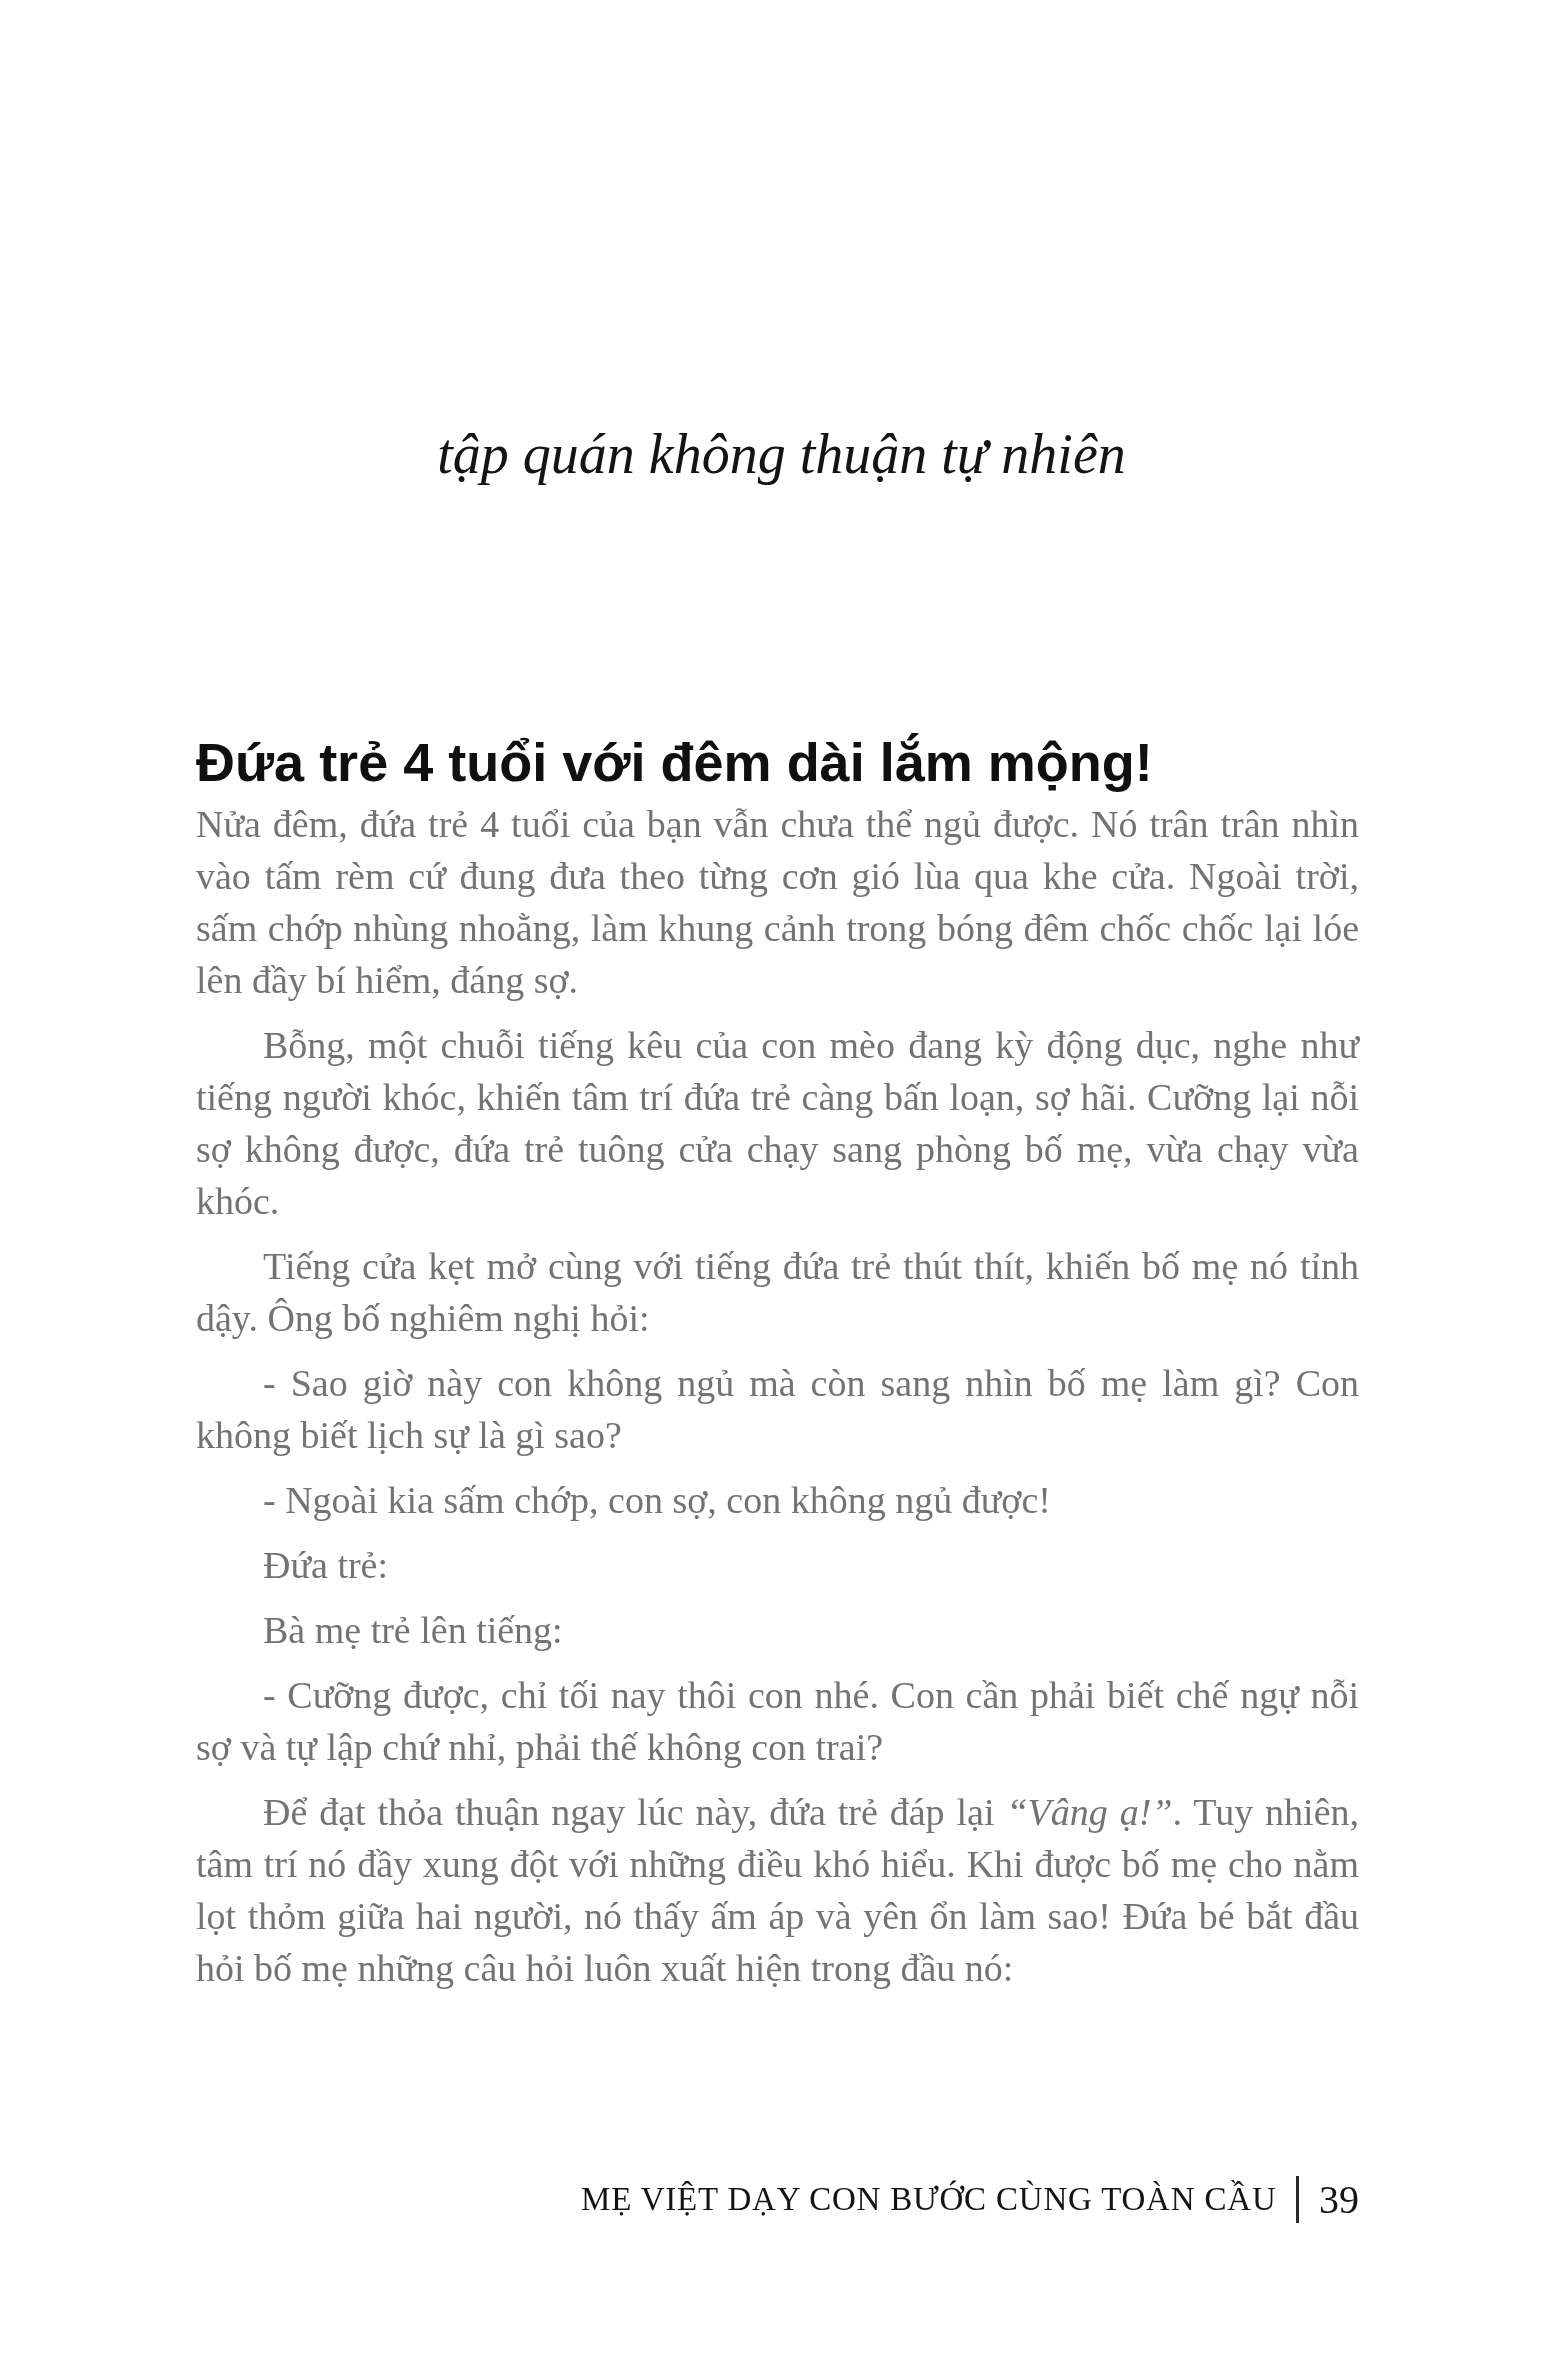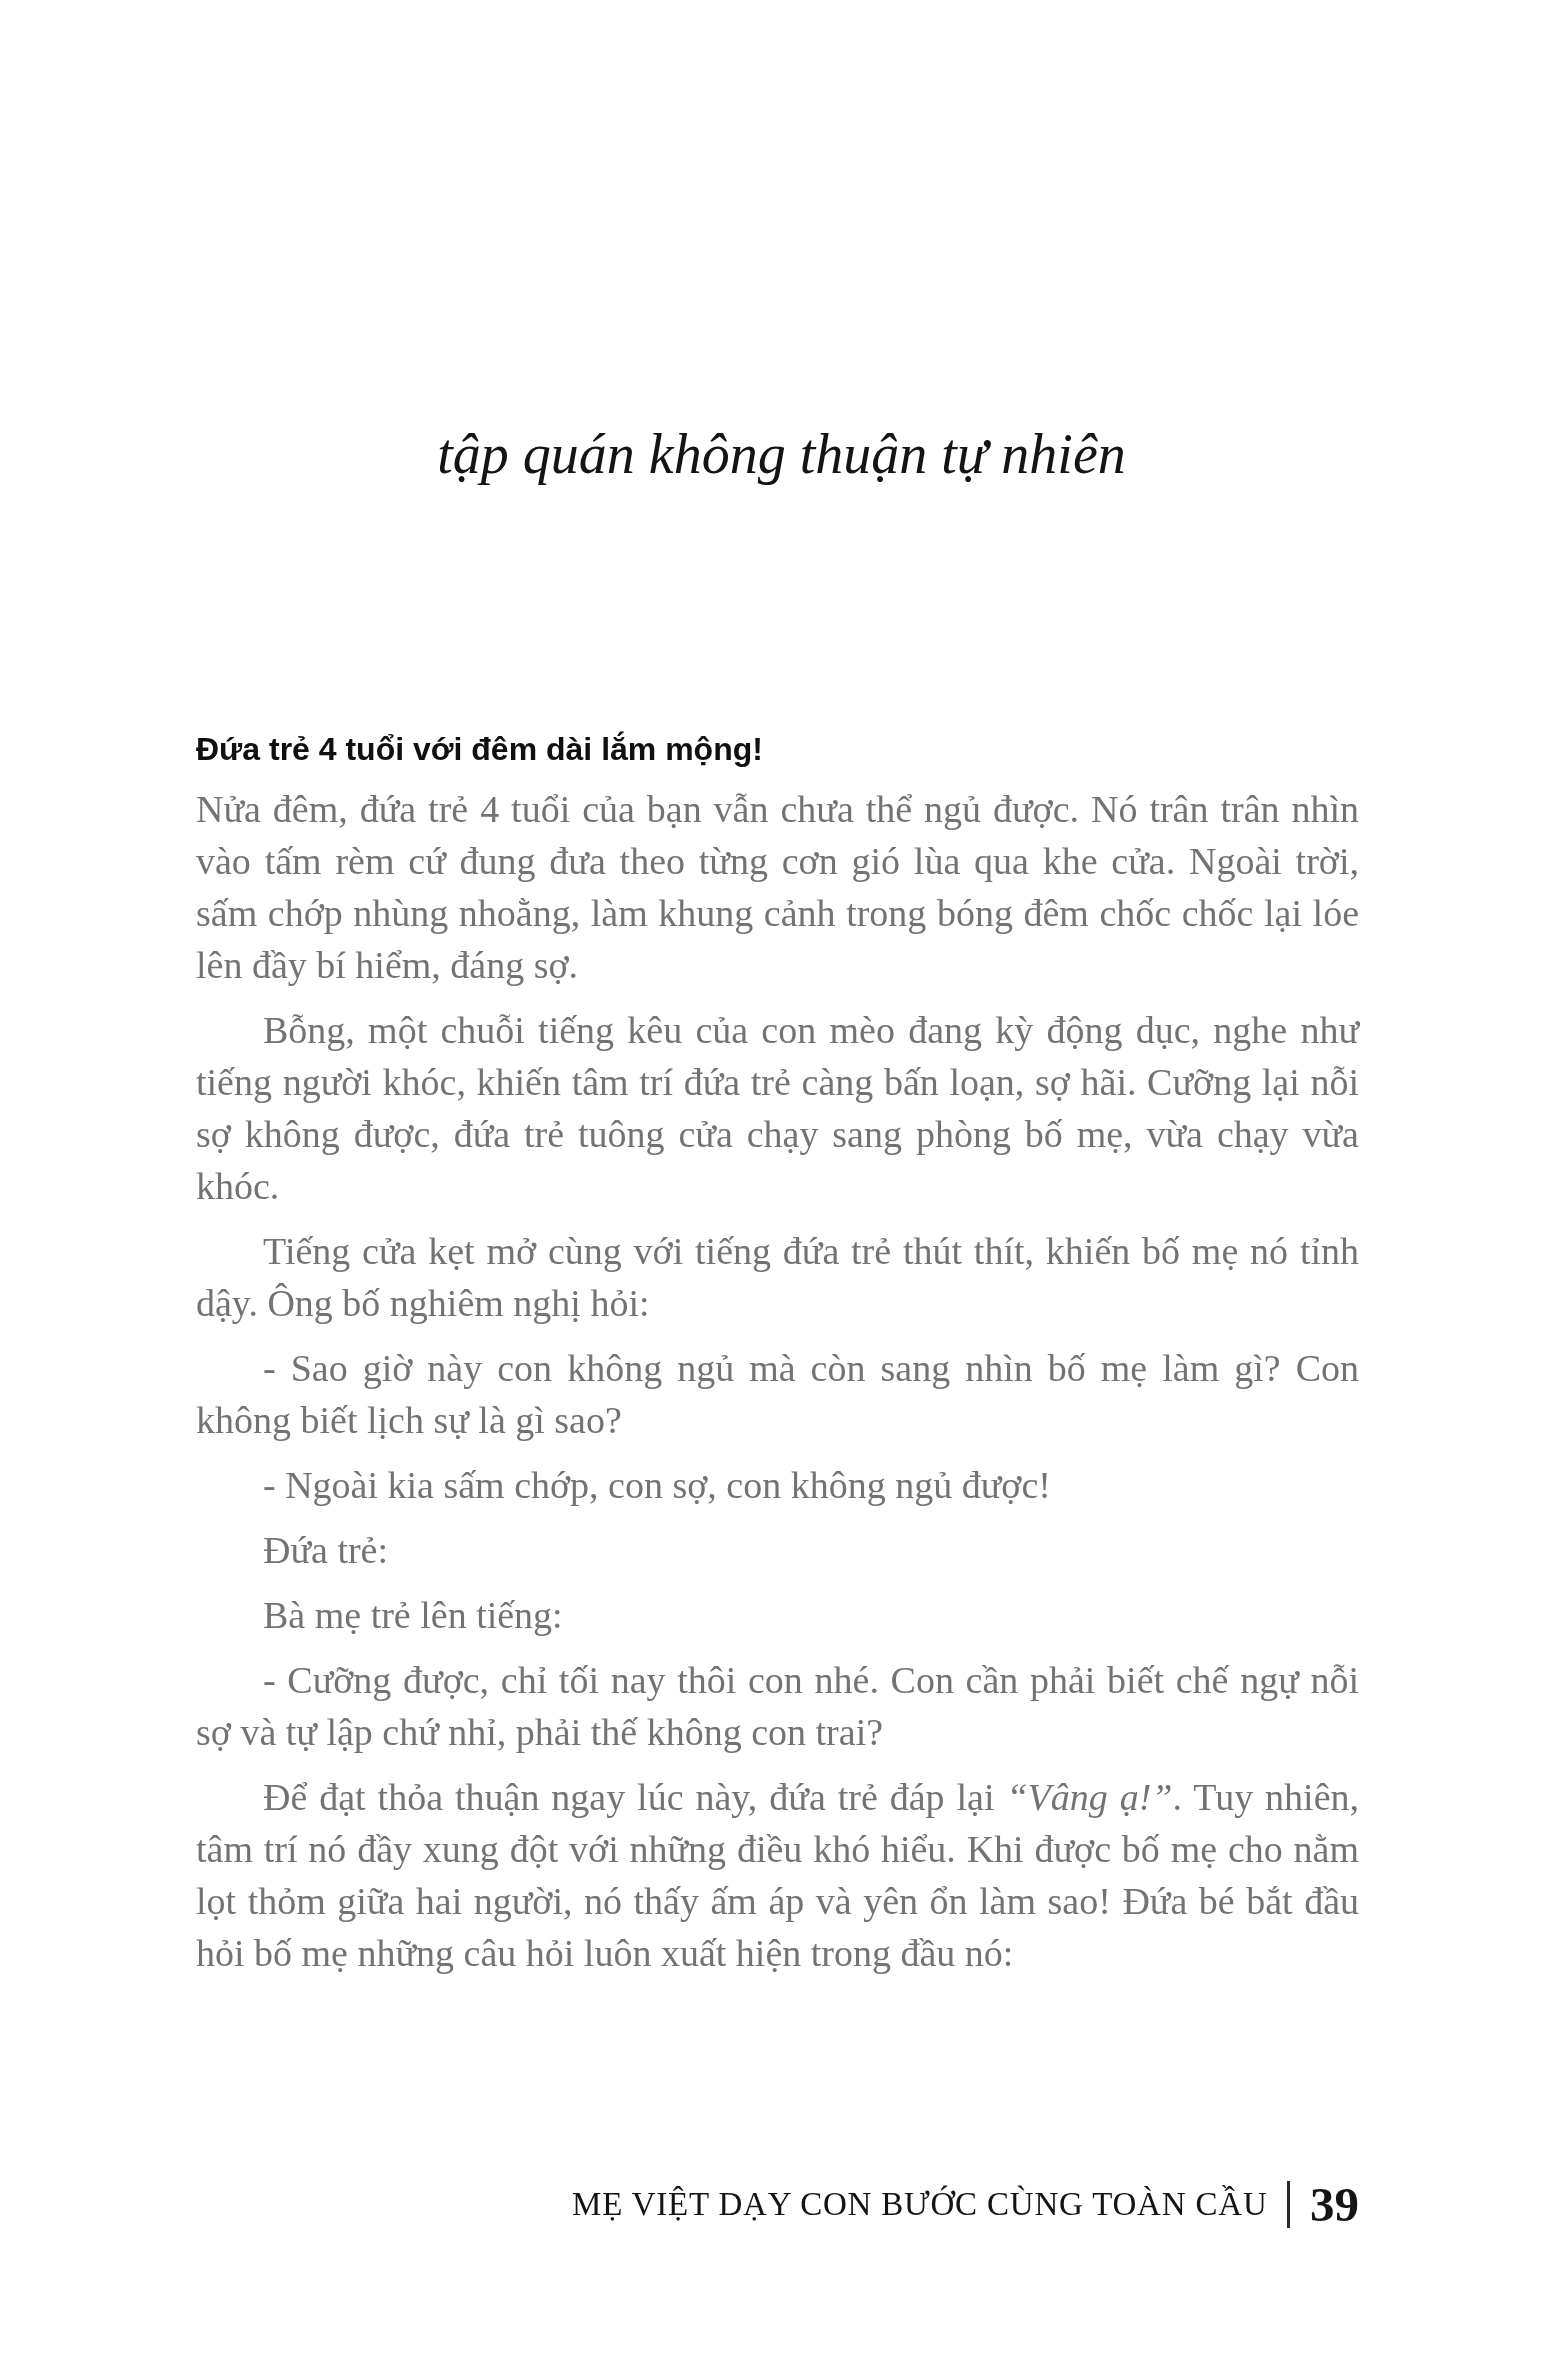--- a/index.html
+++ b/index.html
@@ -28,23 +28,23 @@
   .title .title-line { display: block; }
   .content {
     position: absolute;
     top: 729px;
     left: 196px;
     width: 1163px;
   }
   .heading {
     font-family: "Liberation Sans", sans-serif;
     font-weight: 700;
-    font-size: 32px;
+    font-size: 54px;
     line-height: 1.25;
-    margin-bottom: 14px;
+    margin-bottom: 1px;
     color: #101010;
   }
   .body-paragraphs .para {
     font-size: 38px;
     line-height: 52px;
     text-align: justify;
     color: #737373;
   }
   .body-paragraphs .para + .para { margin-top: 13px; }
   .body-paragraphs .para.indent { text-indent: 67px; }
@@ -62,22 +62,22 @@
     margin-top: 16px;
   }
   .footer-divider {
     display: inline-block;
     width: 3.3px;
     height: 47px;
     background: #2a2a2a;
     margin: 0 19.6px;
   }
   .footer-page {
-    font-weight: 700;
-    font-size: 49px;
+    font-weight: 400;
+    font-size: 40px;
     letter-spacing: 0;
   }
 </style>
 </head>
 <body>
 
 <div class="page">
 
   <h1 class="title">
     <span class="title-line">tập quán không thuận tự nhiên</span>

